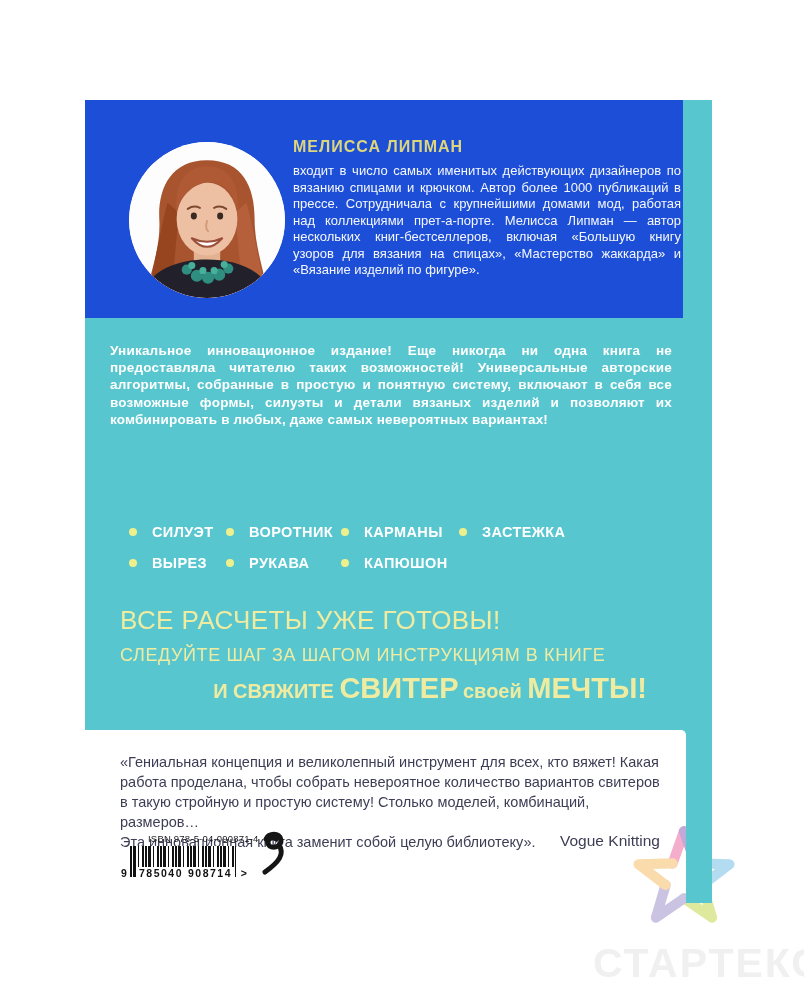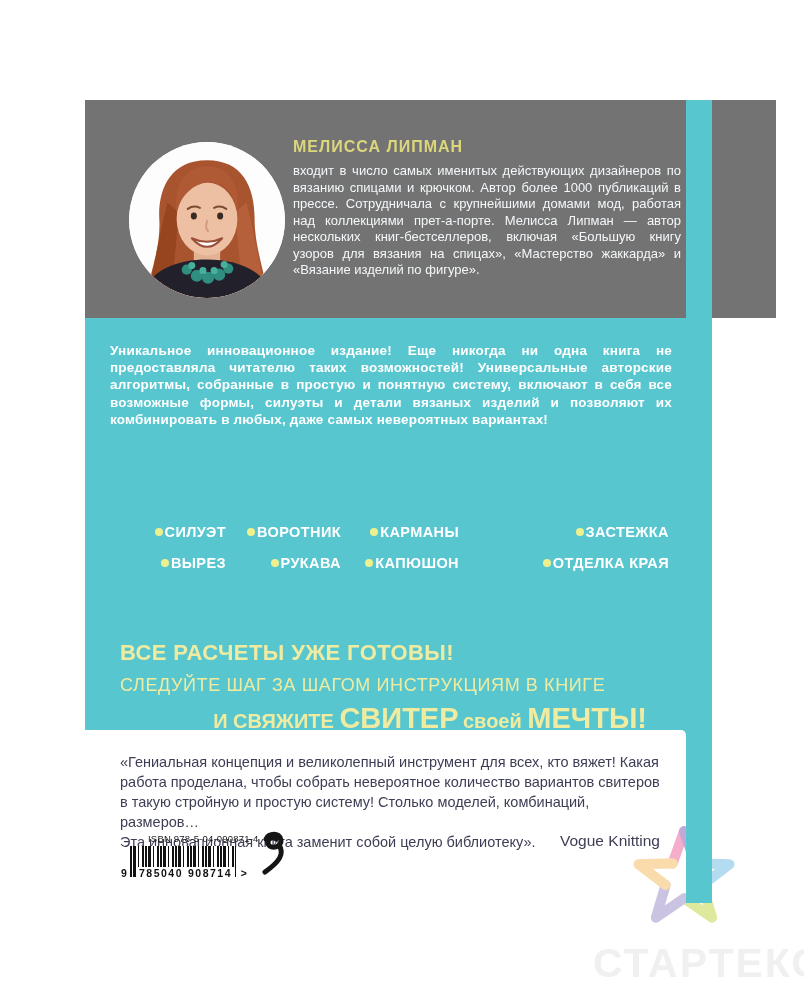--- a/index.html
+++ b/index.html
@@ -15,22 +15,22 @@
     position:absolute; left:85px; top:100px; width:601px; height:803px;
     background:#58c6cf;
   }
   .side-band {
     position:absolute; left:686px; top:100px; width:26px; height:803px;
     background:#58c6cf; z-index:6;
   }
 
   
   .navy-block {
-    position:absolute; left:0; top:0; width:691px; height:218px;
-    background:#737373;
+    position:absolute; left:0; top:0; width:598px; height:218px;
+    background:#1d4ed8;
   }
   .avatar-wrap {
     position:absolute; left:44px; top:42px; width:156px; height:156px;
     border-radius:50%; overflow:hidden; background:#ffffff;
   }
   .author-name {
     position:absolute; left:208px; top:38px;
     font-size:16px; font-weight:bold; letter-spacing:1px; color:#dcd67c;
   }
   .author-bio {
@@ -46,31 +46,31 @@
     text-align:justify; font-weight:bold; letter-spacing:0.2px;
   }
   .para-1 { top:242px; }
   .para-2 { top:345px; }
 
   .features {
     position:absolute; left:44px; top:424px; width:540px;
     display:grid; grid-template-columns:97px 115px 118px 1fr;
     row-gap:15px;
   }
-  .feature { display:flex; align-items:center; gap:2px;justify-content:flex-end; }
+  .feature { display:flex; align-items:center; gap:15px; }
   .feature .dot {
     width:8px; height:8px; border-radius:50%; background:#eef08e; flex:0 0 8px;
   }
   .feature .lbl {
     font-size:14.5px; font-weight:bold; color:#ffffff; letter-spacing:0.4px;
     white-space:nowrap;
   }
 
   .headline { position:absolute; left:35px; top:505px; width:527px; color:#efeca1; }
-  .headline .l1 { font-size:22px; font-weight:bold; letter-spacing:0.4px;margin-top:35px; }
+  .headline .l1 { font-size:26px; font-weight:normal; letter-spacing:0.4px; }
   .headline .l2 { font-size:18px; font-weight:normal; margin-top:9px; letter-spacing:0.6px; }
   .headline .l3 { margin-top:6px; text-align:right; font-weight:bold; }
   .headline .l3 .sm { font-size:20px; }
   .headline .l3 .lc { font-size:20px; text-transform:none; }
   .headline .l3 .bg { font-size:29px; }
   .headline .l3 span { vertical-align:baseline; }
 
   
   .white-box {
     position:absolute; left:0; top:630px; width:601px; height:173px;
@@ -203,24 +203,20 @@
         <span class="lbl">ВЫРЕЗ</span>
       </div>
       <div class="feature">
         <span class="dot"></span>
         <span class="lbl">РУКАВА</span>
       </div>
       <div class="feature">
         <span class="dot"></span>
         <span class="lbl">КАПЮШОН</span>
       </div>
-      <div class="feature">
-        <span class="dot"></span>
-        <span class="lbl">ОТДЕЛКА КРАЯ</span>
-      </div>
     </div>
 
     <div class="headline">
       <div class="l1">ВСЕ РАСЧЕТЫ УЖЕ ГОТОВЫ!</div>
       <div class="l2">СЛЕДУЙТЕ ШАГ ЗА ШАГОМ ИНСТРУКЦИЯМ В КНИГЕ</div>
       <div class="l3">
         <span class="sm">И СВЯЖИТЕ </span>
         <span class="bg">СВИТЕР</span>
         <span class="lc"> своей </span>
         <span class="bg">МЕЧТЫ!</span>

